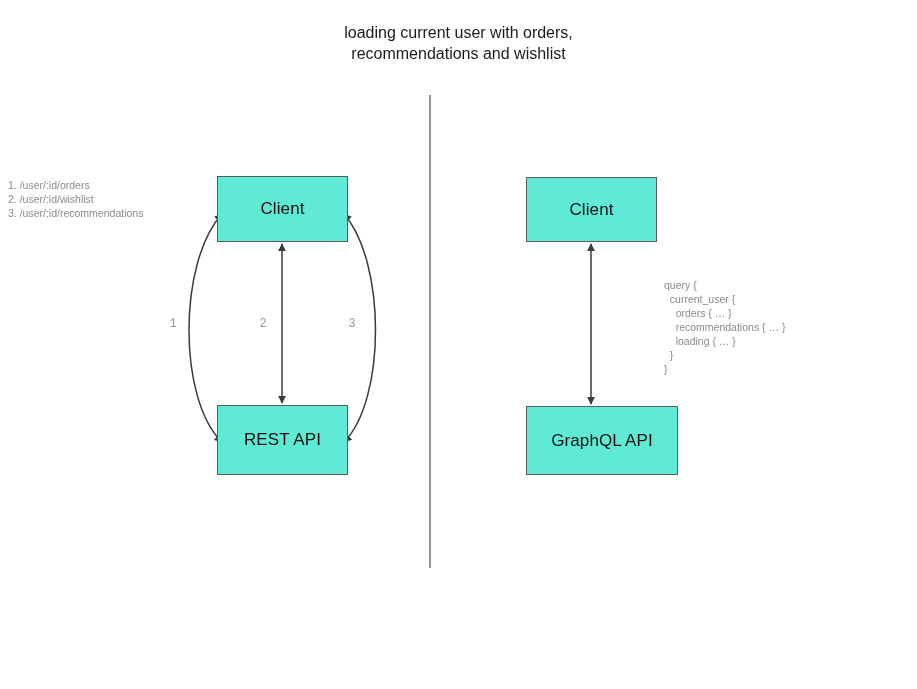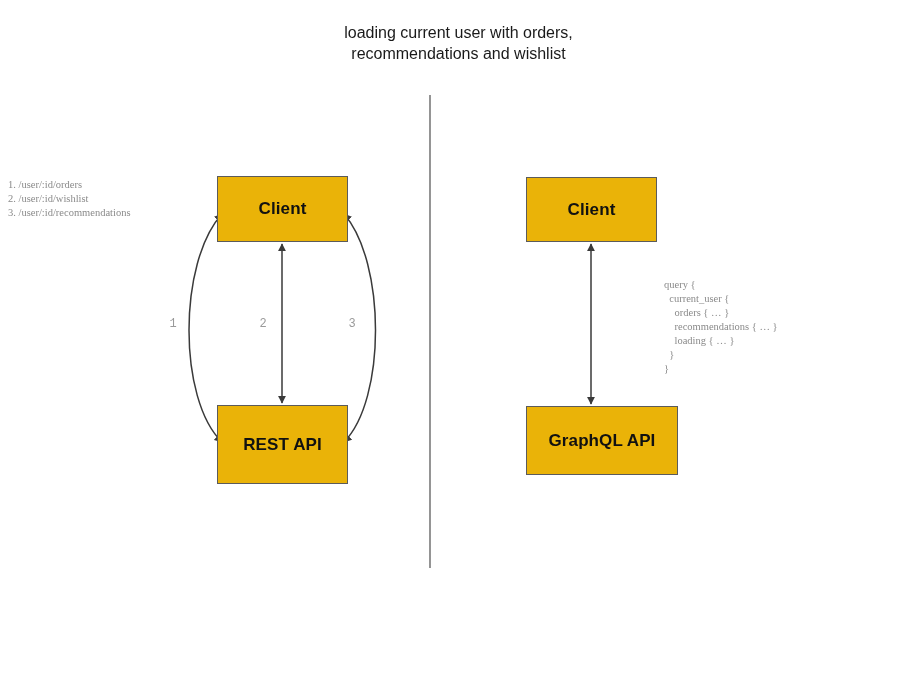--- a/index.html
+++ b/index.html
@@ -22,38 +22,37 @@
     width: 917px;
     text-align: center;
     font-size: 16px;
     line-height: 21px;
     color: #1a1a1a;
     white-space: pre-line;
   }
   .node-box {
     position: absolute;
     box-sizing: border-box;
-    background: #eab308;
+    background: #5eead4;
     border: 1.6px solid #5b5b5b;
     display: flex;
     align-items: center;
     justify-content: center;
     font-size: 17px;
     color: #111111;
     letter-spacing: 0.1px;
-    font-weight: bold;
   }
   #client-rest-box   { left: 217px; top: 176px; width: 131px; height: 66px; }
-  #rest-api-box      { left: 217px; top: 405px; width: 131px; height: 79px; }
+  #rest-api-box      { left: 217px; top: 405px; width: 131px; height: 70px; }
   #client-graphql-box{ left: 526px; top: 177px; width: 131px; height: 65px; }
   #graphql-api-box   { left: 526px; top: 406px; width: 152px; height: 69px; }
 
   .code-block {
     position: absolute;
-    font-family: Liberation Serif, serif;
+    font-family: Liberation Sans, sans-serif;
     font-size: 10.5px;
     line-height: 14px;
     color: #8a8a8a;
     white-space: pre;
   }
   #rest-endpoint-list { left: 8px; top: 178px; }
   #graphql-query-code { left: 664px; top: 278px; }
 
   .arrow-label {
     position: absolute;

